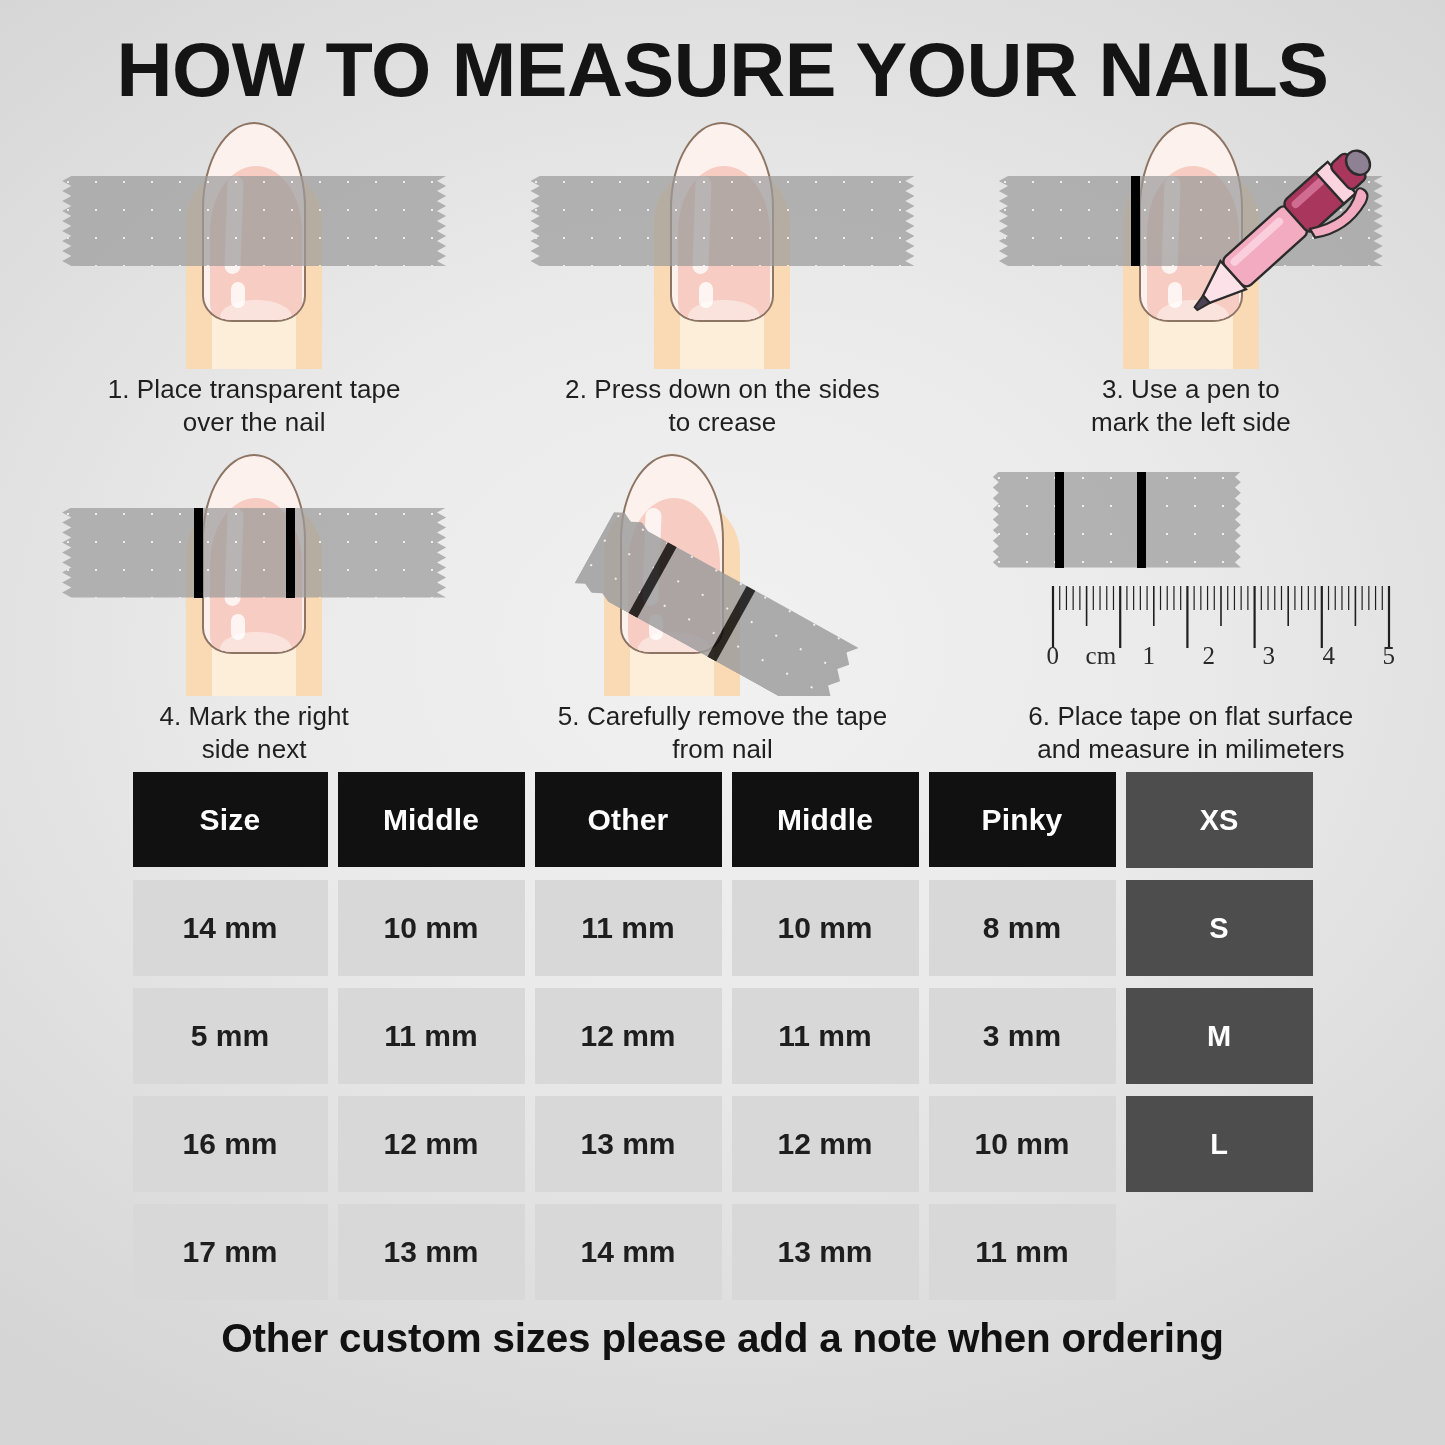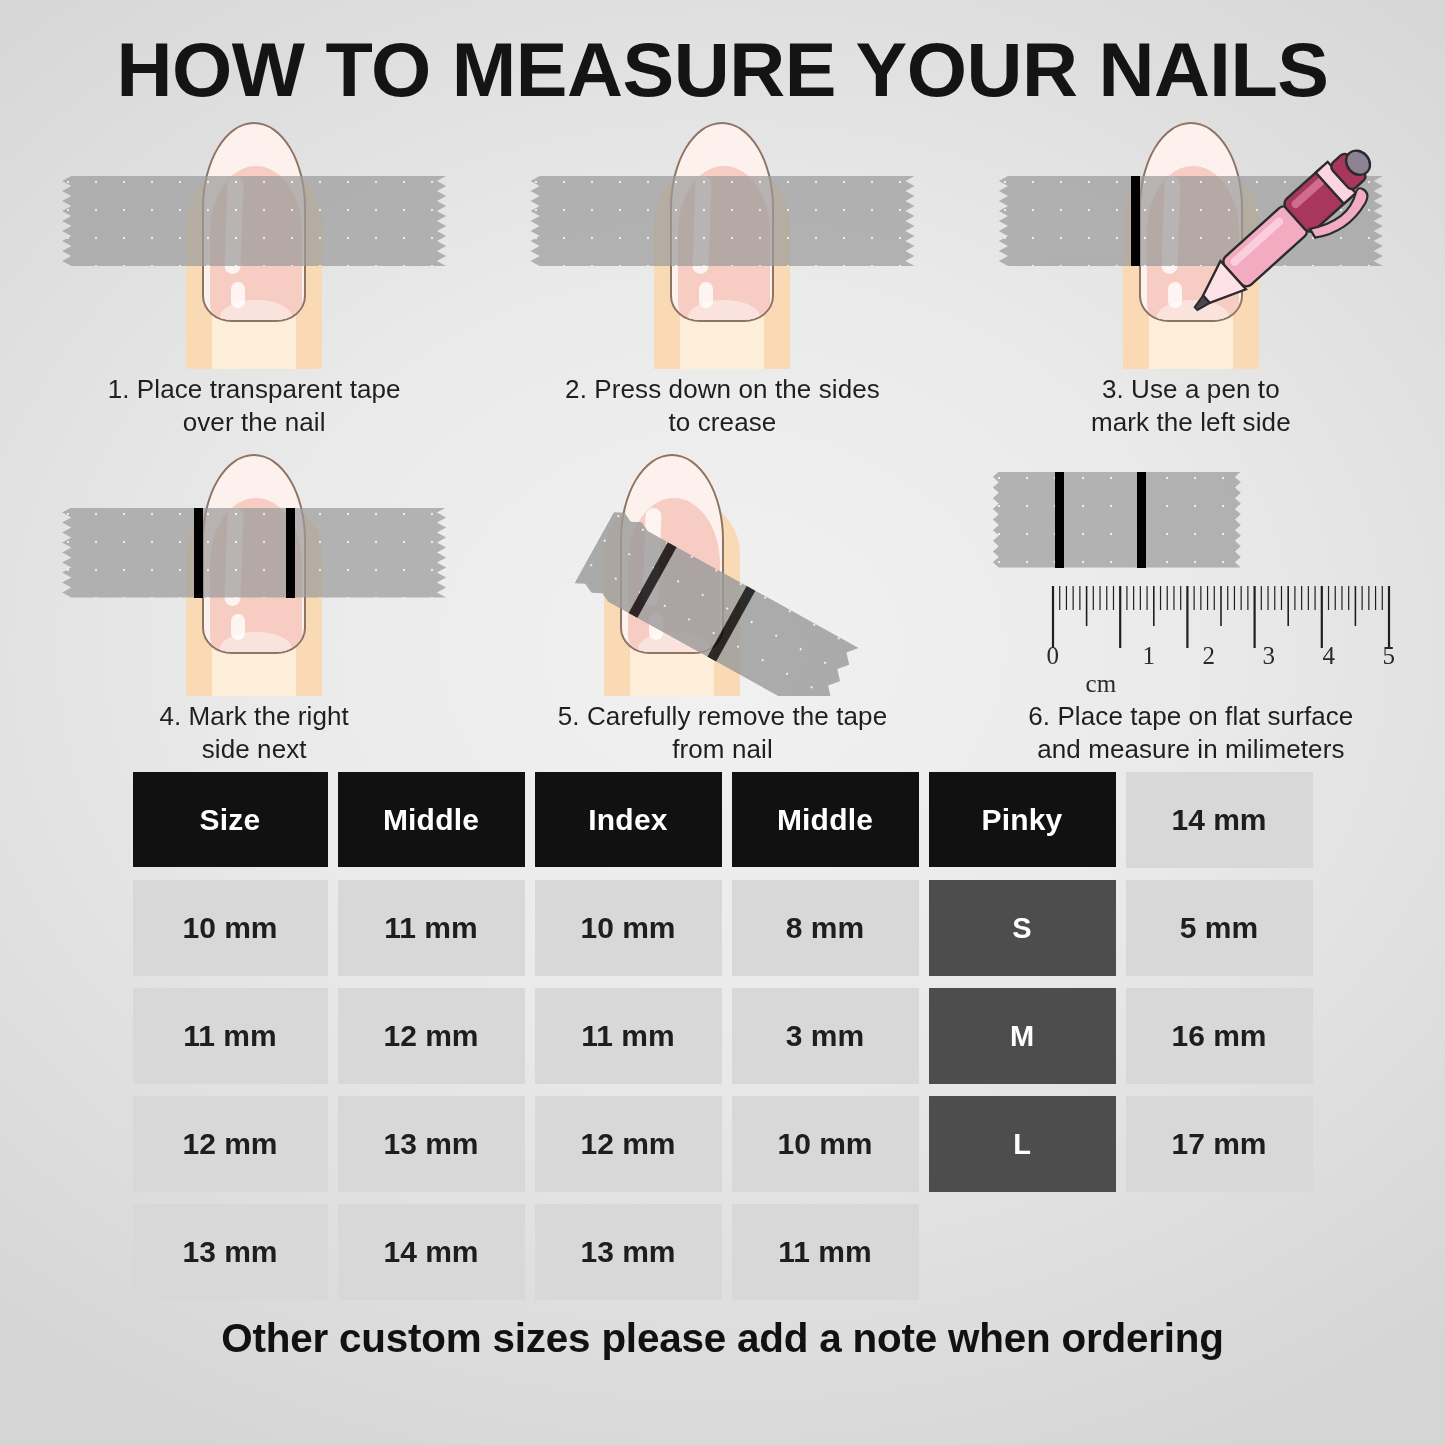--- a/index.html
+++ b/index.html
@@ -449,38 +449,39 @@
               <line x1="377.84" y1="0" x2="377.84" y2="24" stroke-width="1.2"></line>
               <line x1="384.56" y1="0" x2="384.56" y2="24" stroke-width="1.2"></line>
               <line x1="391.28" y1="0" x2="391.28" y2="24" stroke-width="1.2"></line>
               <line x1="398" y1="0" x2="398" y2="62" stroke-width="2.2"></line>
             </g>
         </g>
       </svg>
 
       <div class="ruler-labels">
         <span style="left:62px;">0</span>
-        <span style="left:110px;margin-top:28px;">cm</span>
+        <span style="left:110px;">cm</span>
         <span style="left:158px;">1</span>
         <span style="left:218px;">2</span>
         <span style="left:278px;">3</span>
         <span style="left:338px;">4</span>
         <span style="left:398px;">5</span>
       </div>
     </div>
     <div class="caption">6. Place tape on flat surface<br>and measure in milimeters</div>
   </div>
 </div>
 
 <div class="table" id="size-table">
     <div class="th">Size</div>
     <div class="th">Middle</div>
-    <div class="th">Index</div>
+    <div class="th">Other</div>
     <div class="th">Middle</div>
     <div class="th">Pinky</div>
+    <div class="rowhead">XS</div>
     <div class="td">14 mm</div>
     <div class="td">10 mm</div>
     <div class="td">11 mm</div>
     <div class="td">10 mm</div>
     <div class="td">8 mm</div>
     <div class="rowhead">S</div>
     <div class="td">5 mm</div>
     <div class="td">11 mm</div>
     <div class="td">12 mm</div>
     <div class="td">11 mm</div>

